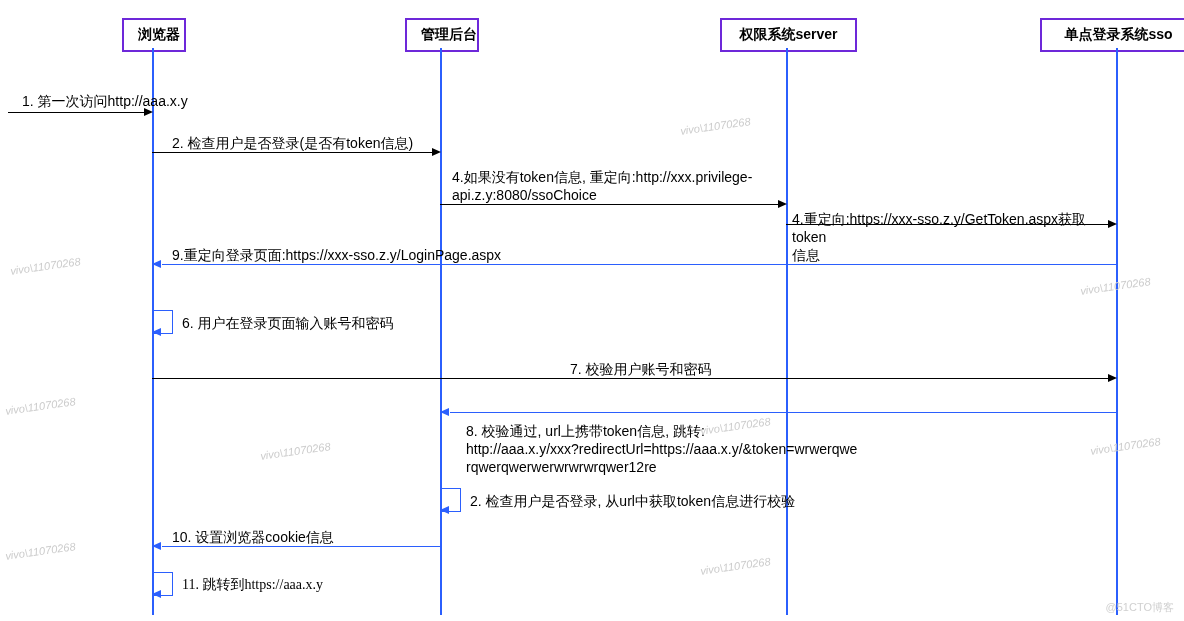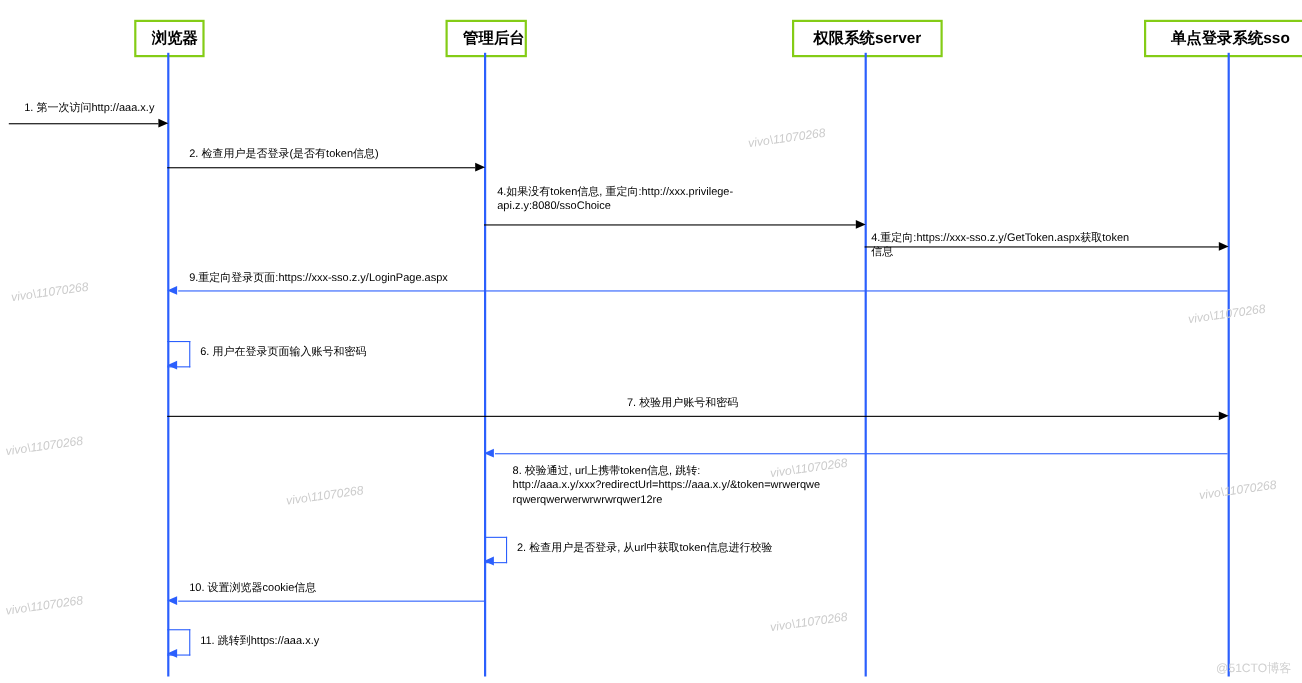--- a/index.html
+++ b/index.html
@@ -9,21 +9,21 @@
     font-size: 12px;
     color: #000;
     background: #fff;
     width: 1184px;
     height: 621px;
     position: relative;
     overflow: hidden;
   }
   .participant-box {
     position: absolute;
-    border: 2px solid #84cc16;
+    border: 2px solid #6d28d9;
     background: #fff;
     padding: 6px 14px;
     font-weight: bold;
     font-size: 14px;
     text-align: center;
     white-space: nowrap;
   }
   .lifeline {
     position: absolute;
     width: 0;
@@ -37,21 +37,21 @@
   .msg-line.blue { border-top-color: #2b5ffd; }
   .arrowhead {
     position: absolute;
     width: 0; height: 0;
     border-style: solid;
   }
   .arrow-r-black { border-width: 4px 0 4px 9px; border-color: transparent transparent transparent #000; }
   .arrow-l-blue  { border-width: 4px 9px 4px 0; border-color: transparent #2b5ffd transparent transparent; }
   .msg-text {
     position: absolute;
-    font-size: 10px;
+    font-size: 14px;
     line-height: 1.3;
     white-space: pre-wrap;
   }
   .self-box {
     position: absolute;
     border: 1.5px solid #2b5ffd;
     border-left: none;
     width: 20px;
   }
   .watermark {
@@ -122,21 +122,21 @@
 <div class="self-box" style="left:440px; top:488px; height:22px;"></div>
 <div class="arrowhead arrow-l-blue" style="left:440px; top:506px;"></div>
 <div class="msg-text" style="left:470px; top:492px;">2. 检查用户是否登录, 从url中获取token信息进行校验</div>
 
 <div class="msg-text" style="left:172px; top:528px;">10. 设置浏览器cookie信息</div>
 <div class="msg-line blue" style="left:162px; top:546px; width:278px;"></div>
 <div class="arrowhead arrow-l-blue" style="left:152px; top:542px;"></div>
 
 <div class="self-box" style="left:152px; top:572px; height:22px;"></div>
 <div class="arrowhead arrow-l-blue" style="left:152px; top:590px;"></div>
-<div class="msg-text" style="left:182px; top:576px;">11. 跳转到https://aaa.x.y</div>
+<div class="msg-text" style="left:182px; top:576px;font-family:Liberation Serif, serif;">11. 跳转到https://aaa.x.y</div>
 
 <div class="watermark" style="left:680px; top:120px;">vivo\11070268</div>
 <div class="watermark" style="left:10px; top:260px;">vivo\11070268</div>
 <div class="watermark" style="left:1080px; top:280px;">vivo\11070268</div>
 <div class="watermark" style="left:5px; top:400px;">vivo\11070268</div>
 <div class="watermark" style="left:700px; top:420px;">vivo\11070268</div>
 <div class="watermark" style="left:1090px; top:440px;">vivo\11070268</div>
 <div class="watermark" style="left:260px; top:445px;">vivo\11070268</div>
 <div class="watermark" style="left:5px; top:545px;">vivo\11070268</div>
 <div class="watermark" style="left:700px; top:560px;">vivo\11070268</div>

